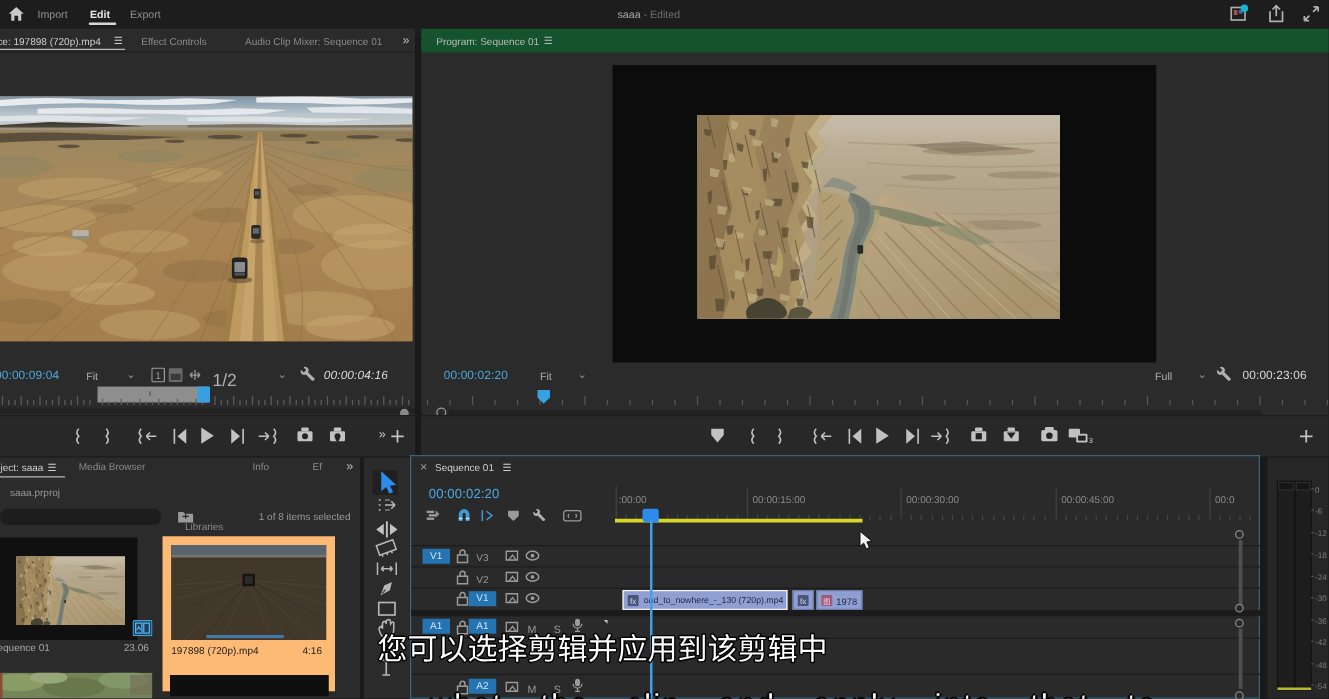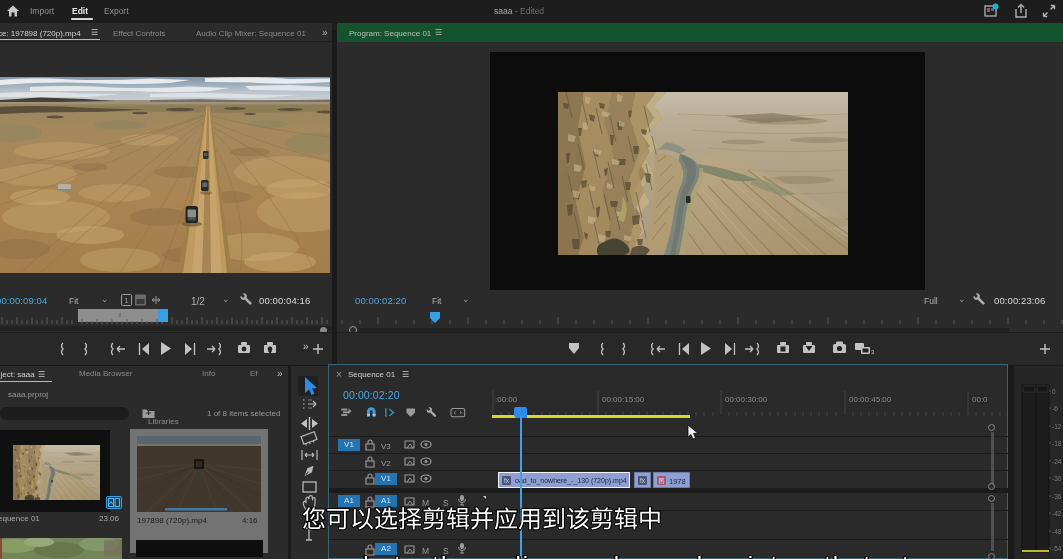--- a/index.html
+++ b/index.html
@@ -163,22 +163,22 @@
       <rect x="204" y="76" width="3.5" height="3" fill="#55575a"></rect>
 
       <rect x="58" y="107" width="13" height="7" rx="1" fill="#b5b1a2"></rect>
       <rect x="58" y="112" width="13" height="2" fill="#8a8678"></rect>
     </svg>
     </div>
 
     <div class="abs tc blue" style="left:-4px;top:272px;">00:00:09:04</div>
     <span class="abs" style="left:69px;top:273px;font-size:8.5px;color:#b0b0b0;">Fit</span>
     <span class="abs" style="left:101px;top:271px;font-size:9px;color:#9a9a9a;">⌄</span>
-    <div class="abs tc bright" style="left:259px;top:272px;">00:00:04:16</div>
-    <span class="abs" style="left:191px;top:273px;font-size:10px;color:#b0b0b0;">1/2</span>
+    <div class="abs tc bright" style="left:259px;top:272px;font-style:italic;">00:00:04:16</div>
+    <span class="abs" style="left:170px;top:273px;font-size:14px;color:#b0b0b0;">1/2</span>
     <span class="abs" style="left:222px;top:271px;font-size:9px;color:#9a9a9a;">⌄</span>
 
     <svg class="abs" style="left:121px;top:271px;" width="50" height="12" viewBox="0 0 50 12">
       <rect x="0.5" y="0.5" width="10" height="11" rx="1" fill="none" stroke="#9a9a9a"></rect>
       <text x="5.5" y="9" font-size="8" fill="#9a9a9a" text-anchor="middle" font-family="Liberation Sans">1</text>
       <rect x="14" y="0.5" width="11" height="11" rx="1" fill="#6a6a6a"></rect>
       <rect x="15.5" y="5" width="8" height="5" fill="#3a3a3a"></rect>
       <path d="M31 6 H39 M31 6 L33 4 M31 6 L33 8 M39 6 L37 4 M39 6 L37 8 M35 2 V10" stroke="#9a9a9a" fill="none"></path>
     </svg>
     <svg class="abs" style="left:240px;top:270px;" width="13" height="13" viewBox="0 0 13 13">
@@ -538,21 +538,21 @@
         <path d="M708 11 V21 M703 16 H713" stroke="#c2c2c2" stroke-width="1.4"></path>
       </svg>
     </div>
   </div>
 
   <div class="abs" id="projpanel" style="left:0;top:366px;width:288px;height:193px;background:#2b2b2b;">
     <div class="abs" style="left:0;top:0;width:291px;height:17px;">
       <span class="abs" style="left:-12px;top:4px;font-size:8px;color:#d0d0d0;">Project: saaa</span>
       <span class="abs" style="left:38px;top:4px;font-size:8px;color:#d0d0d0;">☰</span>
       <div class="abs" style="left:0;top:15px;width:52px;height:1px;background:#b9b9b9;"></div>
-      <span class="abs" style="left:63px;top:3px;font-size:8px;color:#8a8a8a;margin-left:16px;">Media Browser</span>
+      <span class="abs" style="left:63px;top:3px;font-size:8px;color:#8a8a8a;">Media Browser</span>
       <span class="abs" style="left:148px;top:3px;font-size:8px;color:#8a8a8a;margin-top:48px;">Libraries</span>
       <span class="abs" style="left:202px;top:3px;font-size:8px;color:#8a8a8a;">Info</span>
       <span class="abs" style="left:250px;top:3px;font-size:8px;color:#8a8a8a;">Ef</span>
       <span class="abs" style="left:277px;top:2px;font-size:10px;color:#b8b8b8;">»</span>
     </div>
     <span class="abs" style="left:8px;top:24px;font-size:8px;color:#989898;">saaa.prproj</span>
     <div class="abs" style="left:0px;top:41px;width:129px;height:13px;background:#1d1d1d;border-radius:6px;"></div>
     <span class="abs" style="left:207px;top:43px;font-size:8px;color:#989898;">1 of 8 items selected</span>
     <svg class="abs" style="left:142px;top:41px;" width="13" height="12" viewBox="0 0 13 12">
       <path d="M0.5 2.5 h4 l1.5 1.5 h6.5 v7 h-12 Z" fill="#9a9a9a"></path>
@@ -566,21 +566,21 @@
     </div>
     <svg class="abs" style="left:106px;top:130px;" width="16" height="13" viewBox="0 0 16 13">
       <rect x="0.5" y="0.5" width="15" height="12" rx="1" fill="#1e3f5a" stroke="#3fa0e0"></rect>
       <rect x="2.5" y="2.5" width="5" height="8" fill="none" stroke="#5ab4ec"></rect>
       <rect x="9" y="2.5" width="4.5" height="8" fill="none" stroke="#5ab4ec"></rect>
       <path d="M3.5 8 l1.5 -2.5 1.5 2.5" stroke="#5ab4ec" fill="none"></path>
     </svg>
     <span class="abs" style="left:-2px;top:148px;font-size:8px;color:#a8a8a8;">equence 01</span>
     <span class="abs" style="left:99px;top:148px;font-size:8px;color:#a8a8a8;">23.06</span>
 
-    <div class="abs" style="left:130px;top:63px;width:138px;height:124px;background:#737373;">
+    <div class="abs" style="left:130px;top:63px;width:138px;height:124px;background:#fdba74;">
       <div class="abs" style="left:7px;top:7px;width:124px;height:76px;background:#3c3228;overflow:hidden;">
         <svg width="124" height="76" viewBox="0 0 124 76" preserveAspectRatio="none">
           <rect x="0" y="0" width="124" height="10" fill="#59646e"></rect>
           <rect x="0" y="8" width="124" height="3" fill="#7a756a"></rect>
           <rect x="0" y="10" width="124" height="66" fill="#42372b"></rect>
           <g stroke="#52442f" stroke-width="1.1" fill="none" opacity="0.55">
             <path d="M62 28 L0 44"></path>
               <path d="M62 28 L10 76"></path>
               <path d="M62 28 L40 76"></path>
             <path d="M62 28 L80 76"></path>

